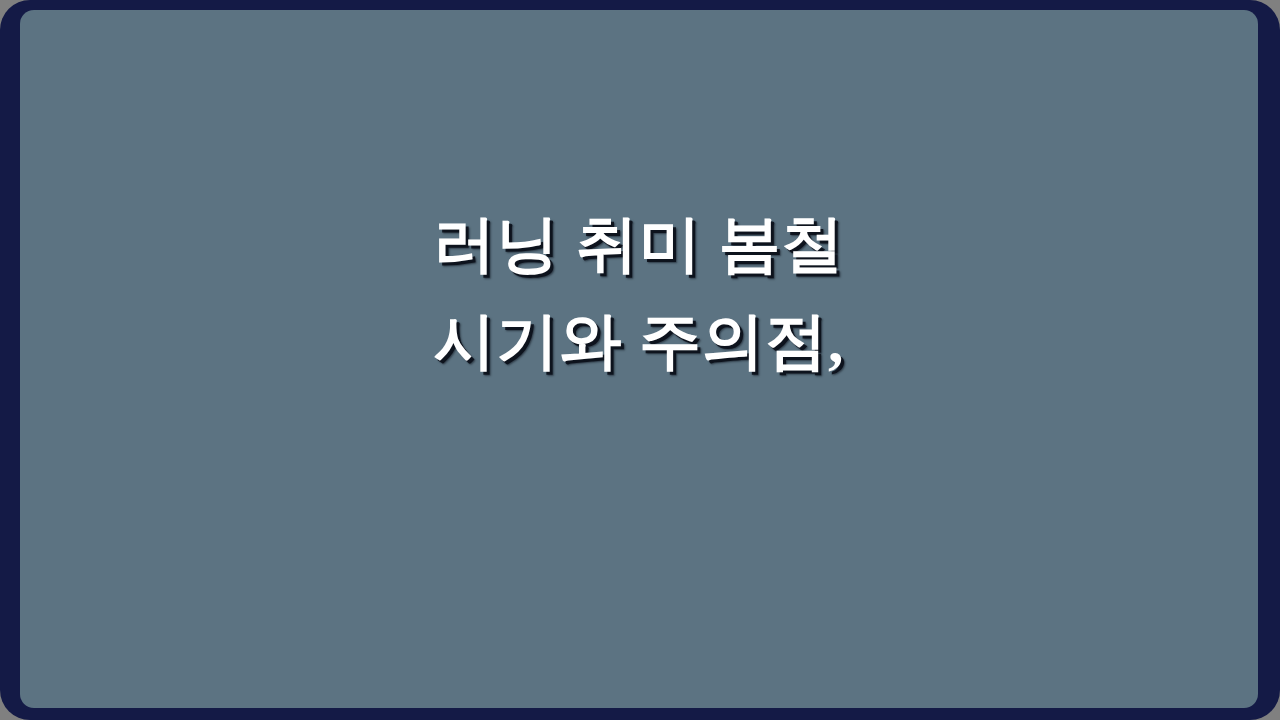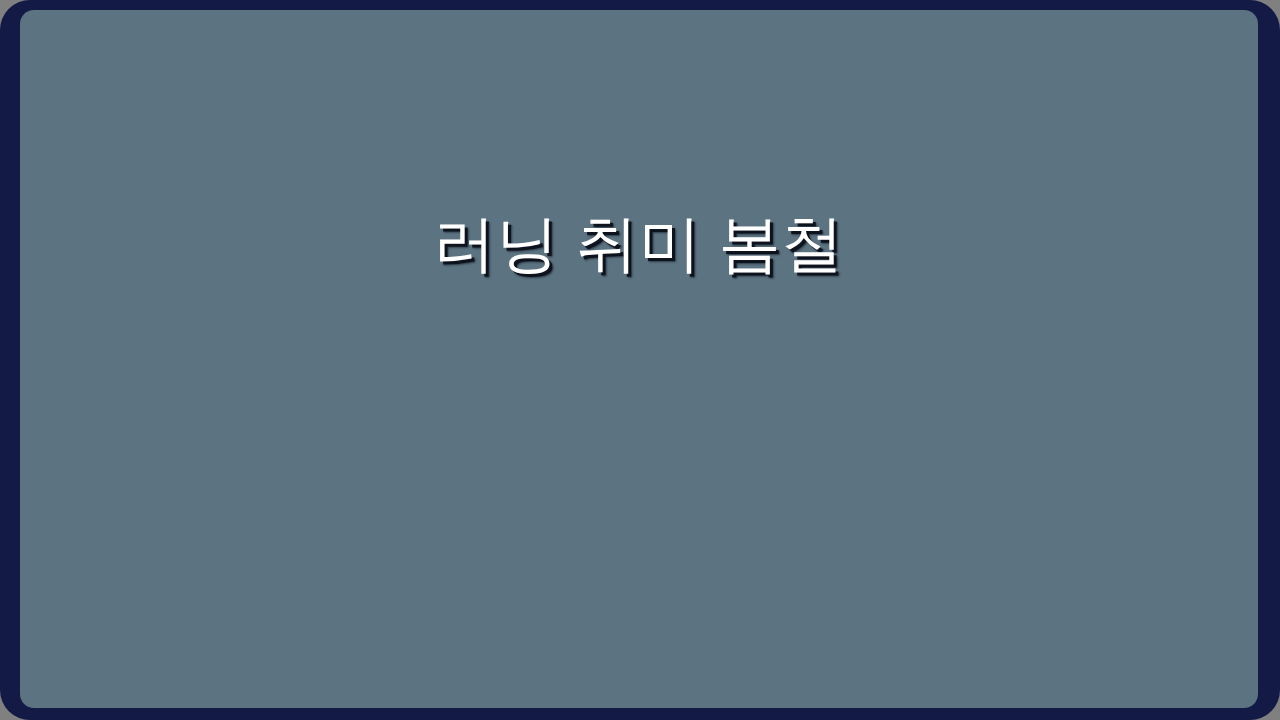--- a/index.html
+++ b/index.html
@@ -58,21 +58,21 @@
     top: 186px;
     text-align: center;
     padding: 0 40px;
     box-sizing: border-box;
   }
 
   .title-line {
     display: block;
     color: #FFFFFF;
     font-family: "Liberation Serif", "DejaVu Serif", serif;
-    font-weight: normal;
+    font-weight: bold;
     font-size: 62px;
     line-height: 97px;
     letter-spacing: 1px;
     white-space: nowrap;
     text-shadow:
        3px 3px 0 rgba(10, 14, 24, 0.90),
        4px 4px 2px rgba(10, 14, 24, 0.55);
     text-align: center;
   }
 </style>
@@ -80,19 +80,20 @@
 <body>
 
 <div class="stage">
 
   <div class="card-frame">
 
     <div class="card-inner">
 
       <div class="title-block">
         <span class="title-line">러닝 취미 봄철</span>
+        <span class="title-line">시기와 주의점,</span>
       </div>
 
     </div>
 
   </div>
 
 </div>
 
 </body></html>

